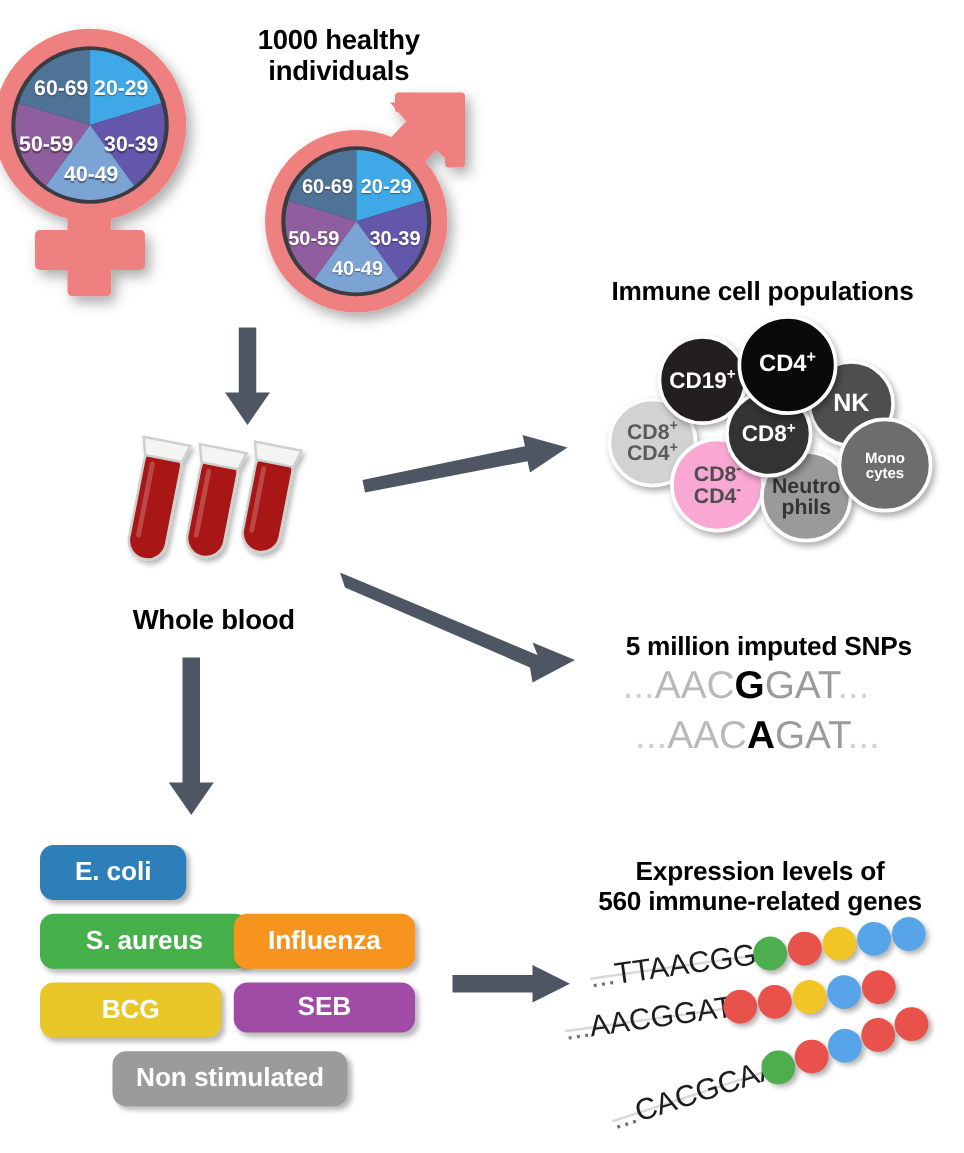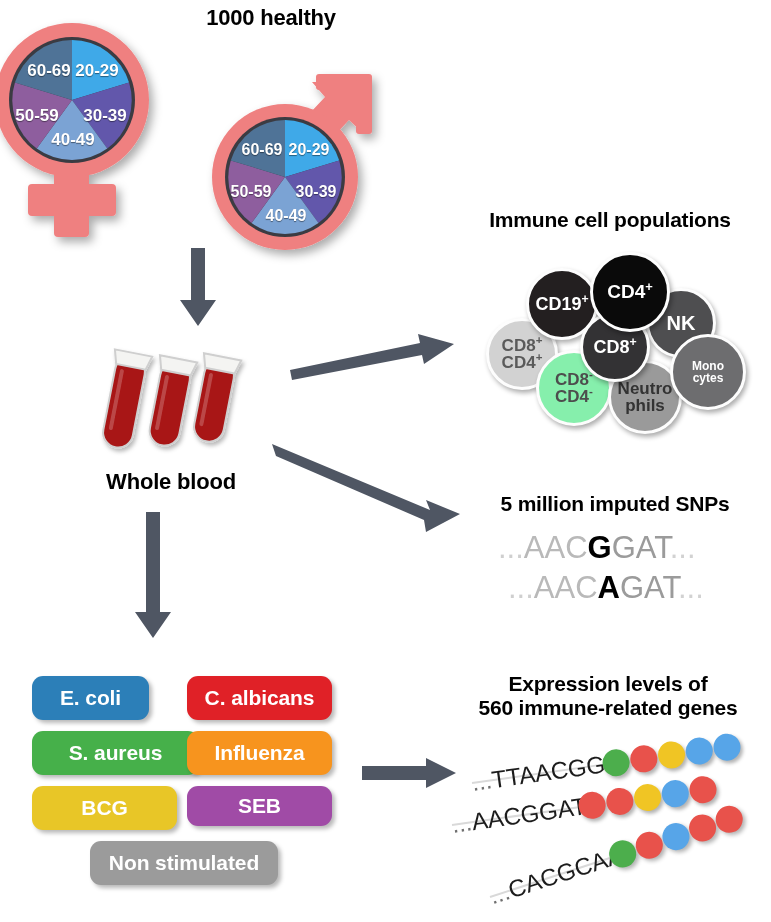--- a/index.html
+++ b/index.html
@@ -5,21 +5,21 @@
   * { box-sizing: border-box; }
   html, body { margin:0; padding:0; }
   body {
     width:771px; height:922px;
     background:#ffffff;
     font-family:"Liberation Sans", sans-serif;
     overflow:hidden;
     position:relative;
   }
   #stage { position:absolute; inset:0; }
-  .abs { position:absolute; }
+  .abs { position:absolute;margin-top:14px; }
 
   
   .hdr {
     font-weight:bold; color:#000; text-align:center;
     line-height:1.12; letter-spacing:-0.2px;
   }
 
   
   .gsym { position:absolute; }
   .gsym svg { display:block; overflow:visible; }
@@ -87,20 +87,21 @@
     box-shadow:2px 3px 4px rgba(0,0,0,.3);
   }
 </style>
 </head>
 <body>
 
 <div id="stage">
 
   <div class="abs hdr" style="left:176px; top:6px; width:190px; font-size:22px;">
     <div>1000 healthy</div>
+    <div>individuals</div>
   </div>
 
   <div class="gsym" style="left:6px; top:12px; width:180px; height:230px;">
     <svg width="180" height="230" viewBox="0 0 180 230">
       <defs>
         <filter id="sh1" x="-30%" y="-30%" width="170%" height="170%">
           <feDropShadow dx="4" dy="5" stdDeviation="5" flood-color="#000" flood-opacity="0.33"></feDropShadow>
         </filter>
       </defs>
       <g filter="url(#sh1)">
@@ -221,21 +222,21 @@
     </div>
     <div class="cell" style="left:122px; top:12px; width:80px; height:80px; background:#0a0a0a; color:#fff; font-size:19px; z-index:5;">
       <span>CD4<sup>+</sup></span>
     </div>
     <div class="cell" style="left:178px; top:48px; width:70px; height:70px; background:#4e4e50; color:#fff; font-size:20px; z-index:2;">
       <span>NK</span>
     </div>
     <div class="cell" style="left:112px; top:72px; width:70px; height:70px; background:#333234; color:#fff; font-size:18px; z-index:4;">
       <span>CD8<sup>+</sup></span>
     </div>
-    <div class="cell" style="left:68px; top:110px; width:76px; height:76px; background:#86efac; color:#4d4d4d; font-size:17px; z-index:2;">
+    <div class="cell" style="left:68px; top:110px; width:76px; height:76px; background:#f9a8d4; color:#4d4d4d; font-size:17px; z-index:2;">
       <span>CD8<sup>-</sup><br>CD4<sup>-</sup></span>
     </div>
     <div class="cell" style="left:140px; top:120px; width:74px; height:74px; background:#9a9a9a; color:#333; font-size:17px; z-index:3;">
       <span>Neutro<br>phils</span>
     </div>
     <div class="cell" style="left:202px; top:94px; width:76px; height:76px; background:#6d6d6f; color:#fff; font-size:12px; z-index:4;">
       <span>Mono<br>cytes</span>
     </div>
   </div>
 
@@ -251,23 +252,20 @@
       <span class="seq">
         <span class="dots">...</span><span class="faded">AAC</span><span class="hit">A</span><span class="mid">GAT</span><span class="tail">...</span>
       </span>
     </div>
   </div>
 
   <div class="pills" style="left:32px; top:676px; width:305px; height:215px;">
     <div class="pill" style="left:0px; top:0px; width:117px; height:44px; background:#2c7fb8;">
       <span>E. coli</span>
     </div>
-    <div class="pill" style="left:155px; top:0px; width:145px; height:44px; background:#e02127;">
-      <span>C. albicans</span>
-    </div>
     <div class="pill" style="left:0px; top:55px; width:167px; height:44px; background:#46b04a;">
       <span>S. aureus</span>
     </div>
     <div class="pill" style="left:155px; top:55px; width:145px; height:44px; background:#f7941e;">
       <span>Influenza</span>
     </div>
     <div class="pill" style="left:0px; top:110px; width:145px; height:44px; background:#e8c627;">
       <span>BCG</span>
     </div>
     <div class="pill" style="left:155px; top:110px; width:145px; height:40px; background:#a04ba6;">

